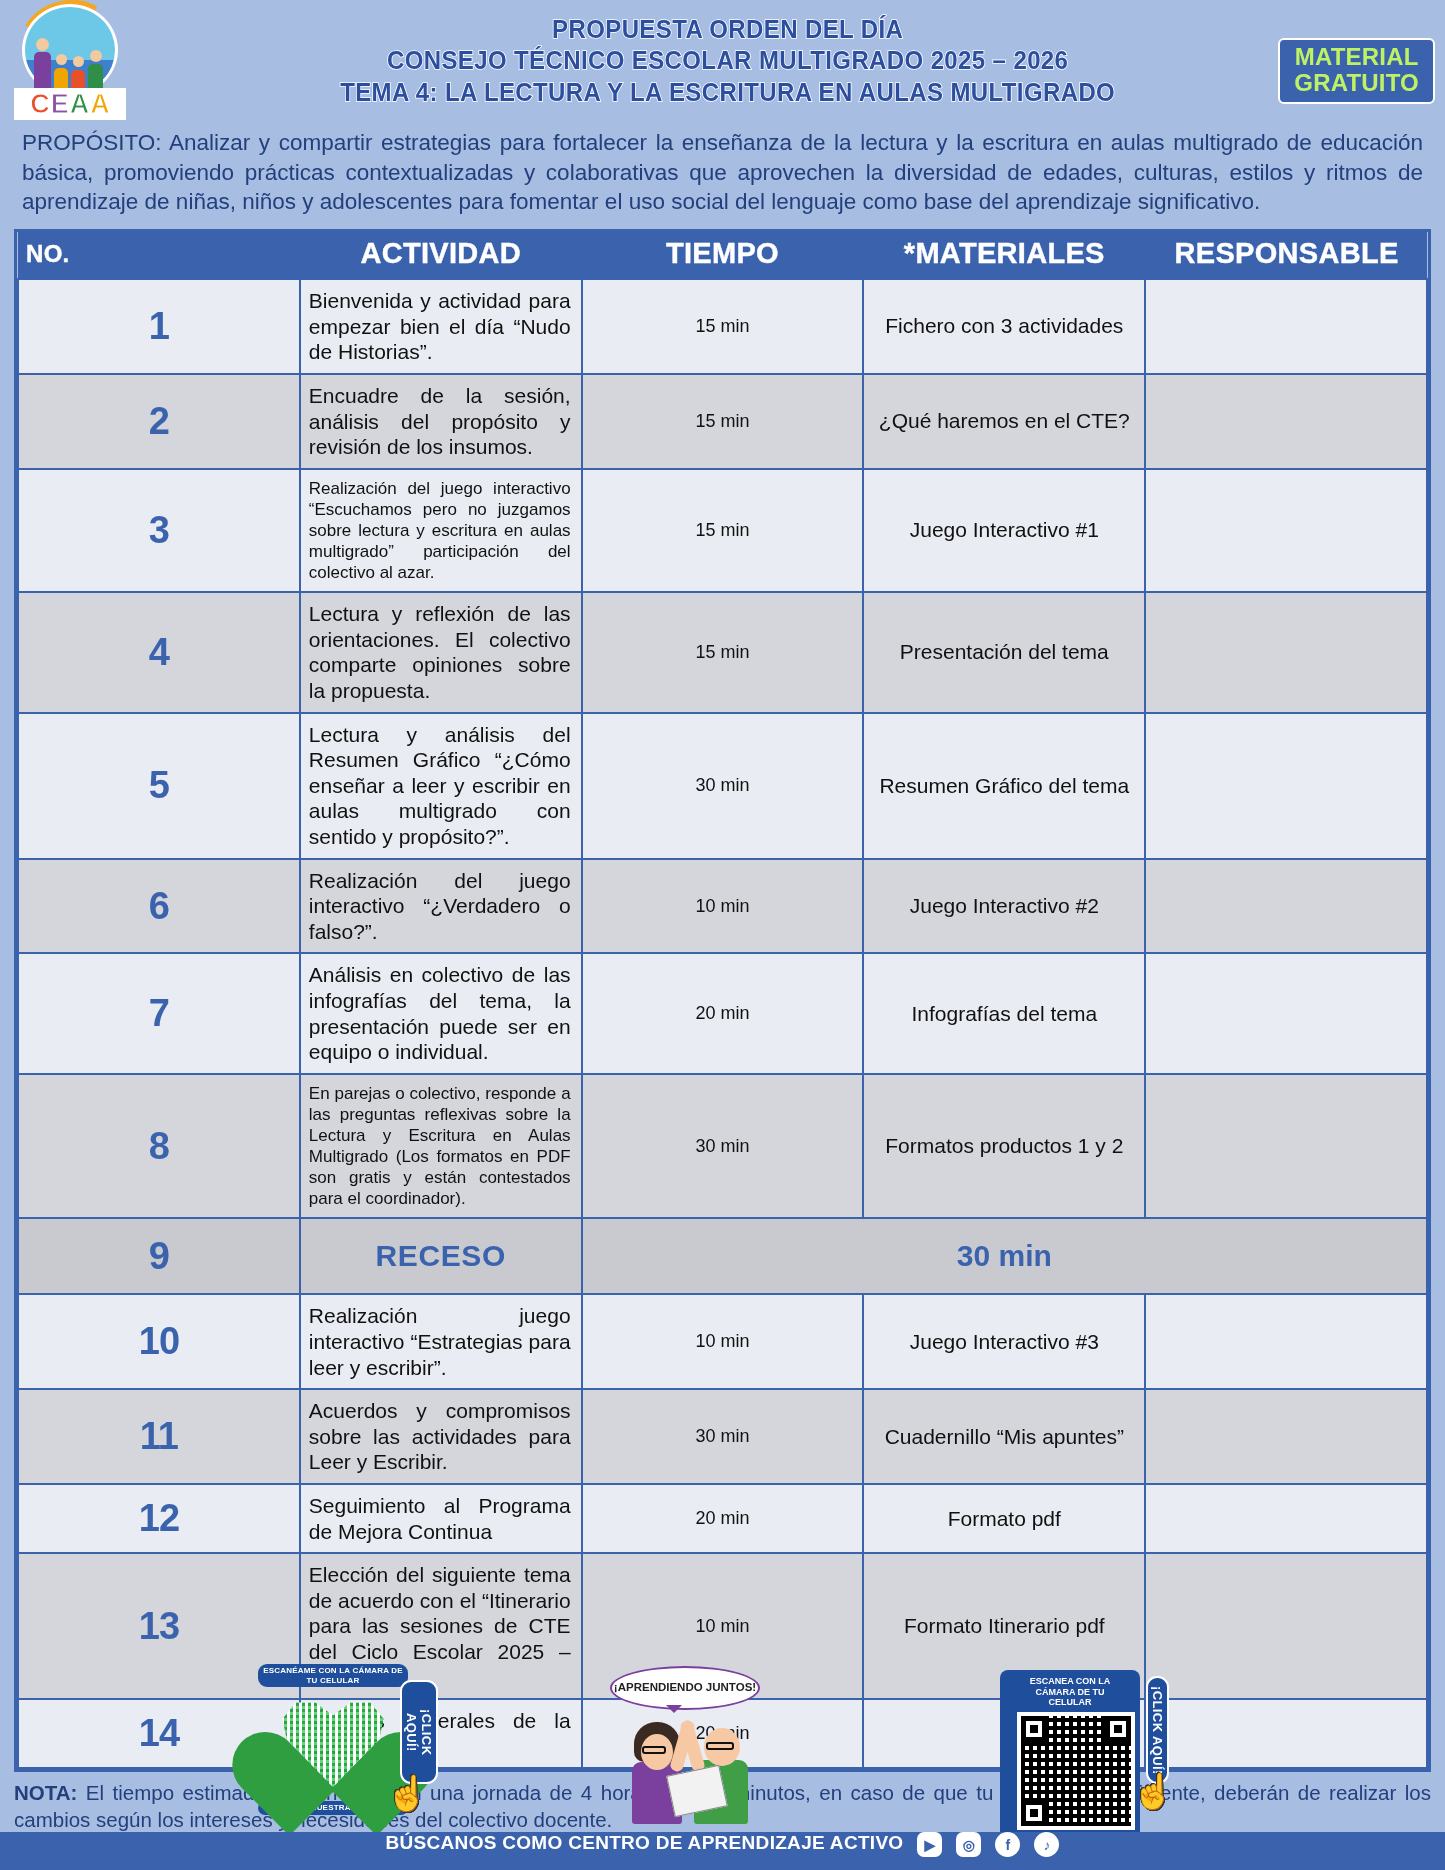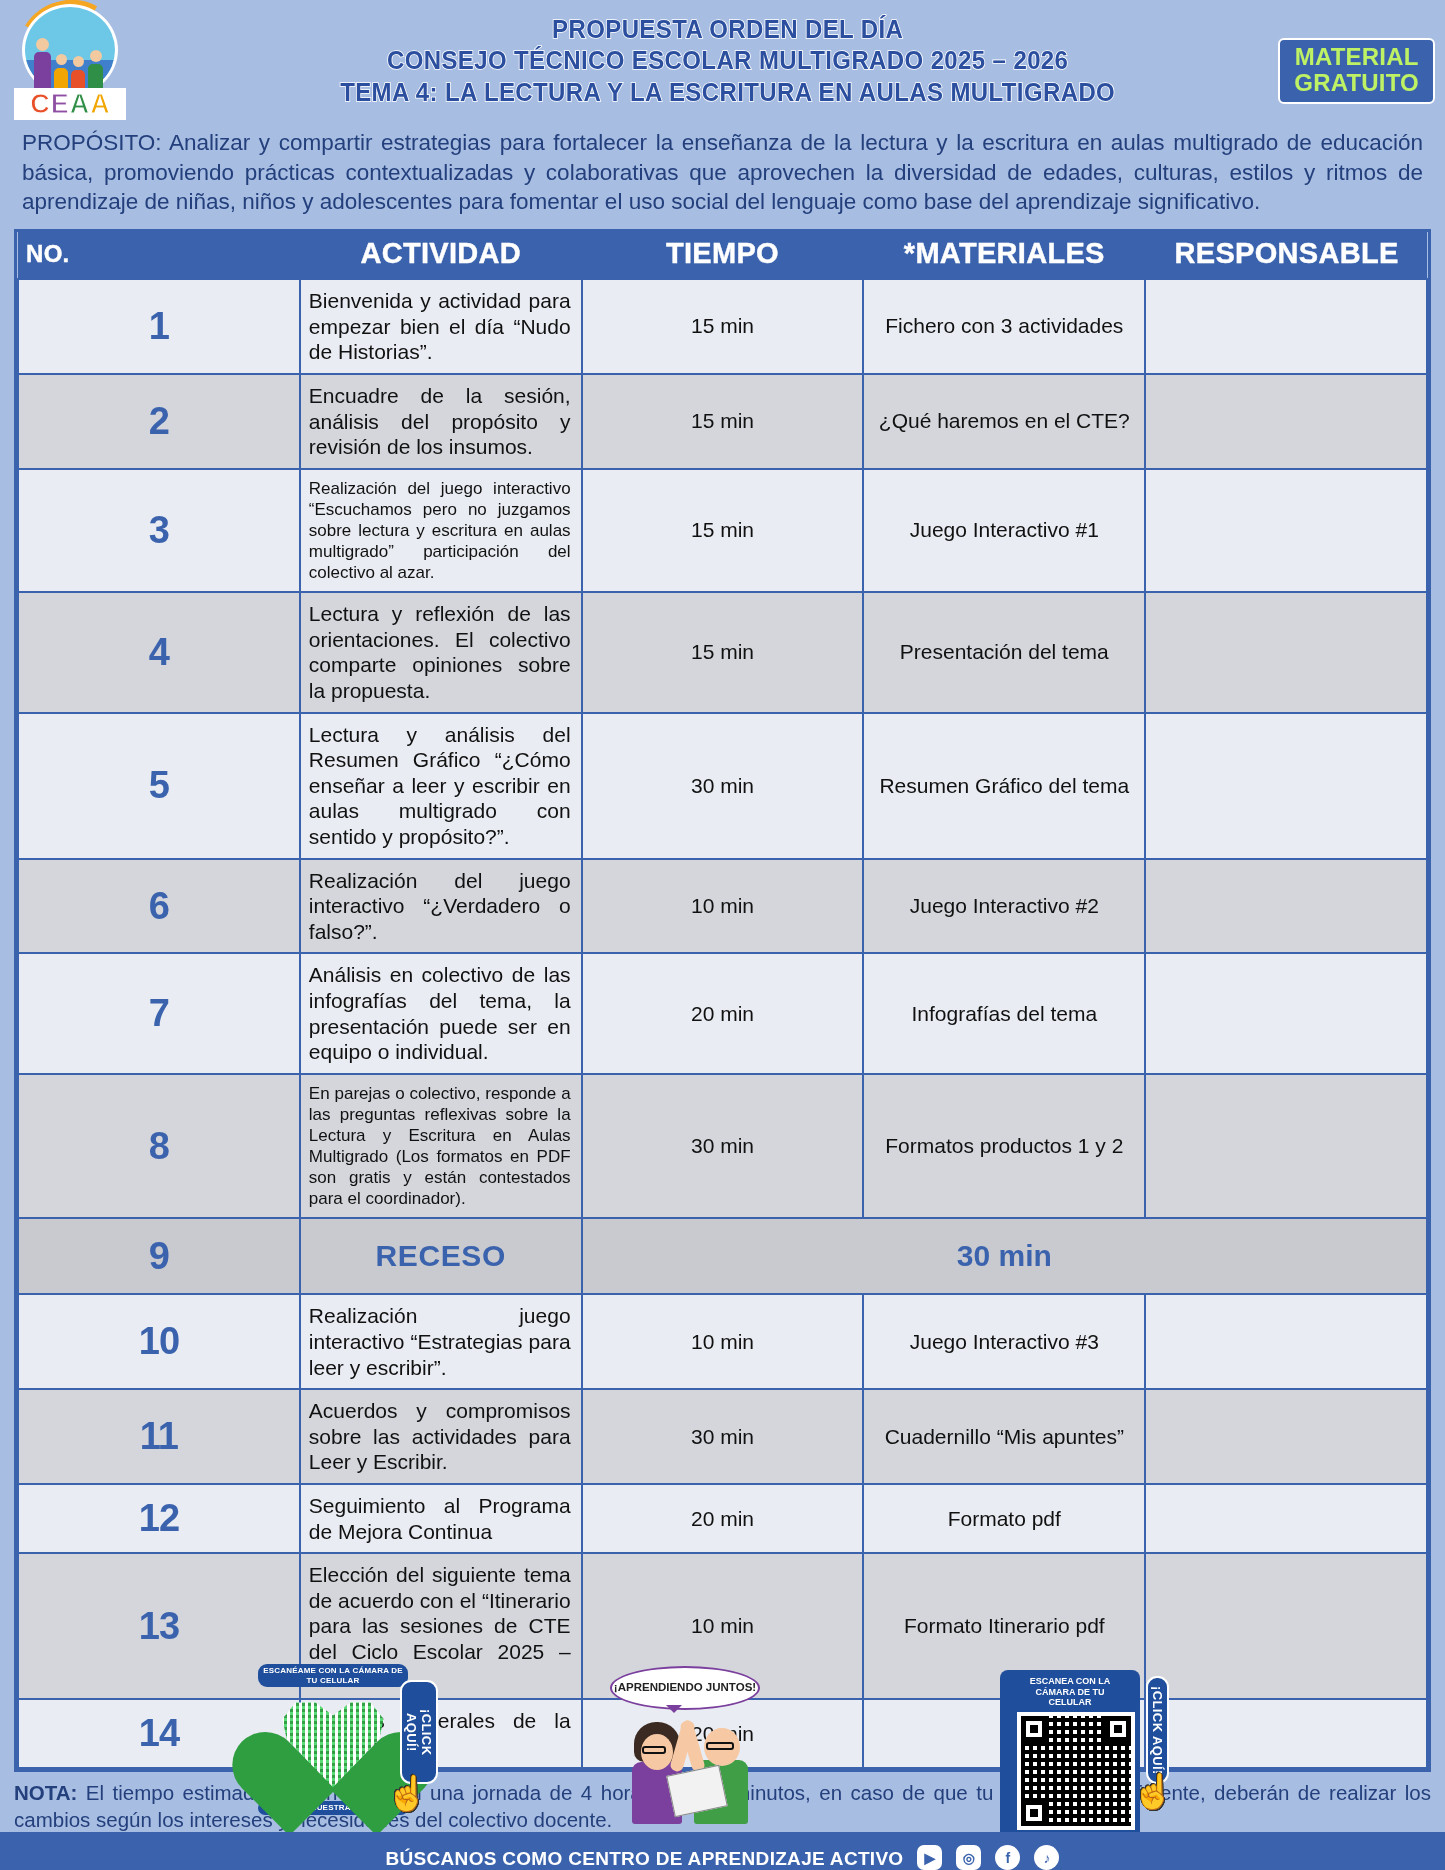--- a/index.html
+++ b/index.html
@@ -158,21 +158,21 @@
     font-size:21px;
     color:#111111;
     line-height:1.22;
     text-align:justify;
     text-justify:inter-word;
   }
   td.c-act.small { font-size:17px; line-height:1.24;margin-left:23px; }
   td.c-time {
     width:135px;
     text-align:center;
-    font-size:21px;
+    font-size:18px;
     color:#111111;
   }
   td.c-mat {
     width:310px;
     text-align:center;
     font-size:21px;
     color:#111111;
     padding:4px 6px;
   }
   td.c-resp { }
@@ -327,21 +327,21 @@
   .p-body { position:absolute; border-radius:9px 9px 3px 3px; }
   .glasses { position:absolute; width:24px; height:8px; border:2.2px solid #111; border-radius:3px;}
 
   
   .bottom-bar {
     position:absolute;
     left:0; right:0; bottom:0;
     height:38px;
     background:#3b63ad;
     display:flex;
-    align-items:flex-end;
+    align-items:flex-start;
     justify-content:center;
     gap:14px;
   }
   .bottom-bar .bb-text {
     color:#ffffff;
     font-size:19px;
     font-weight:bold;
     letter-spacing:.3px;
   }
   .soc {

